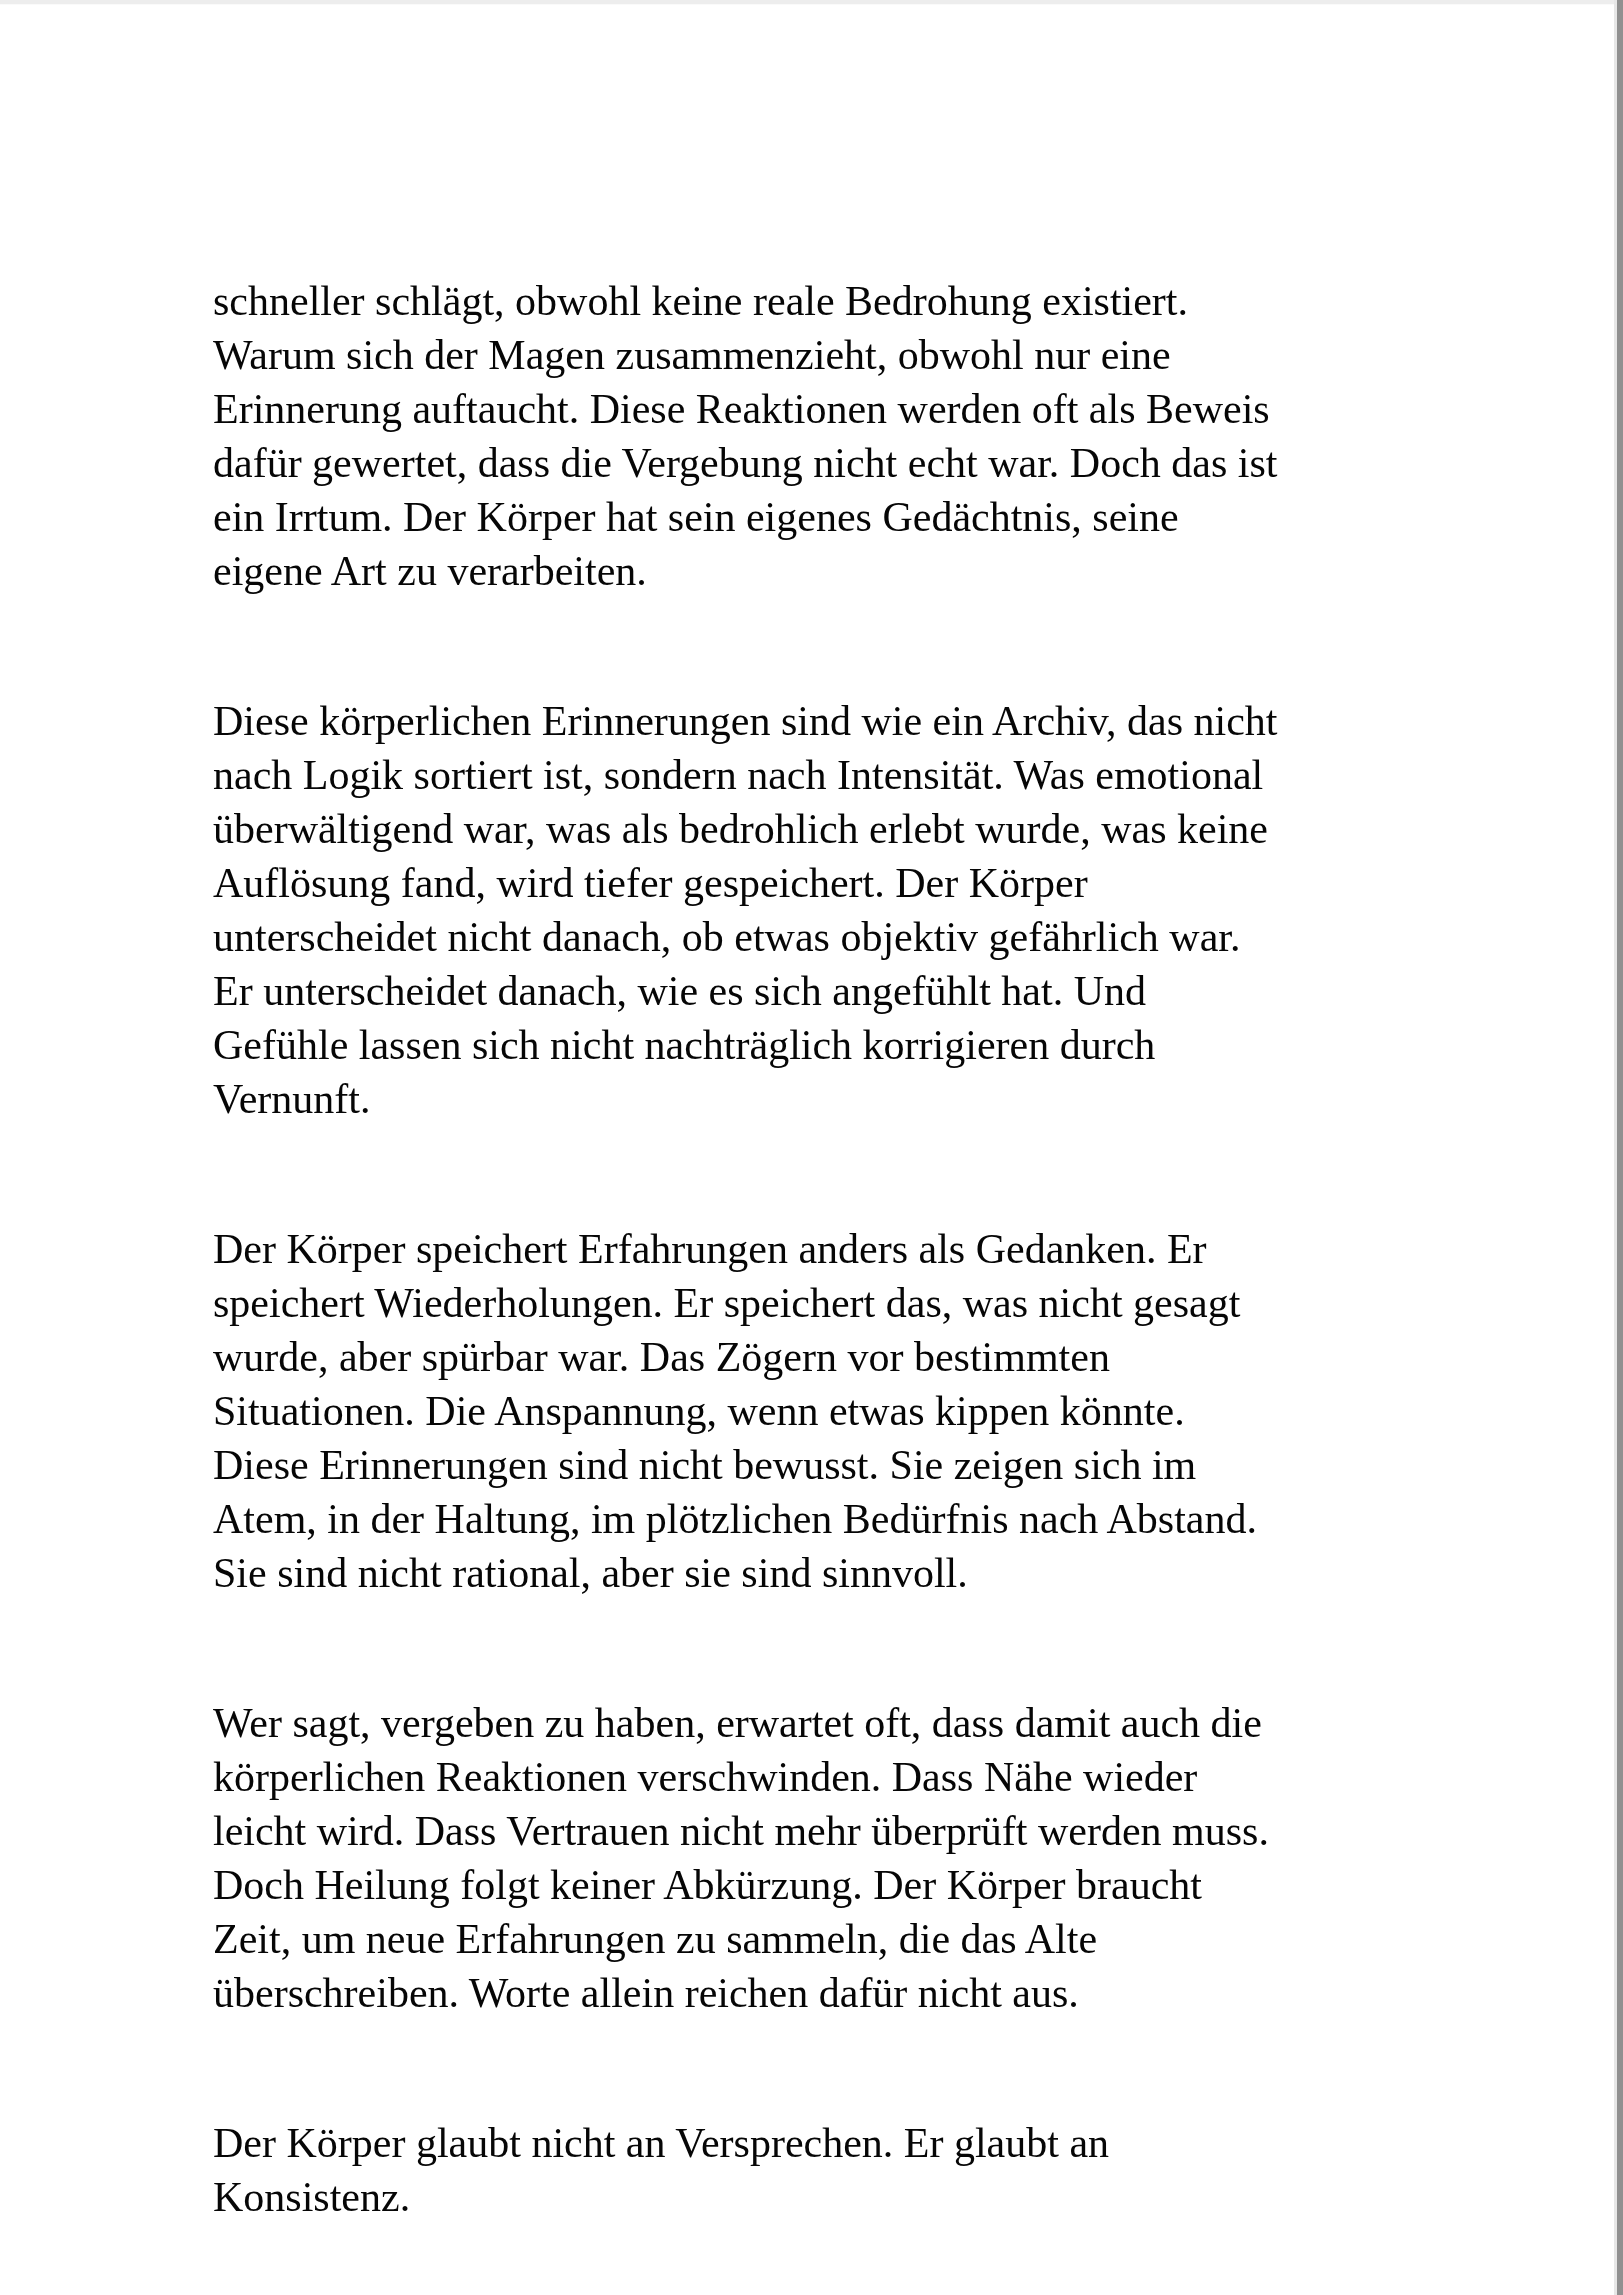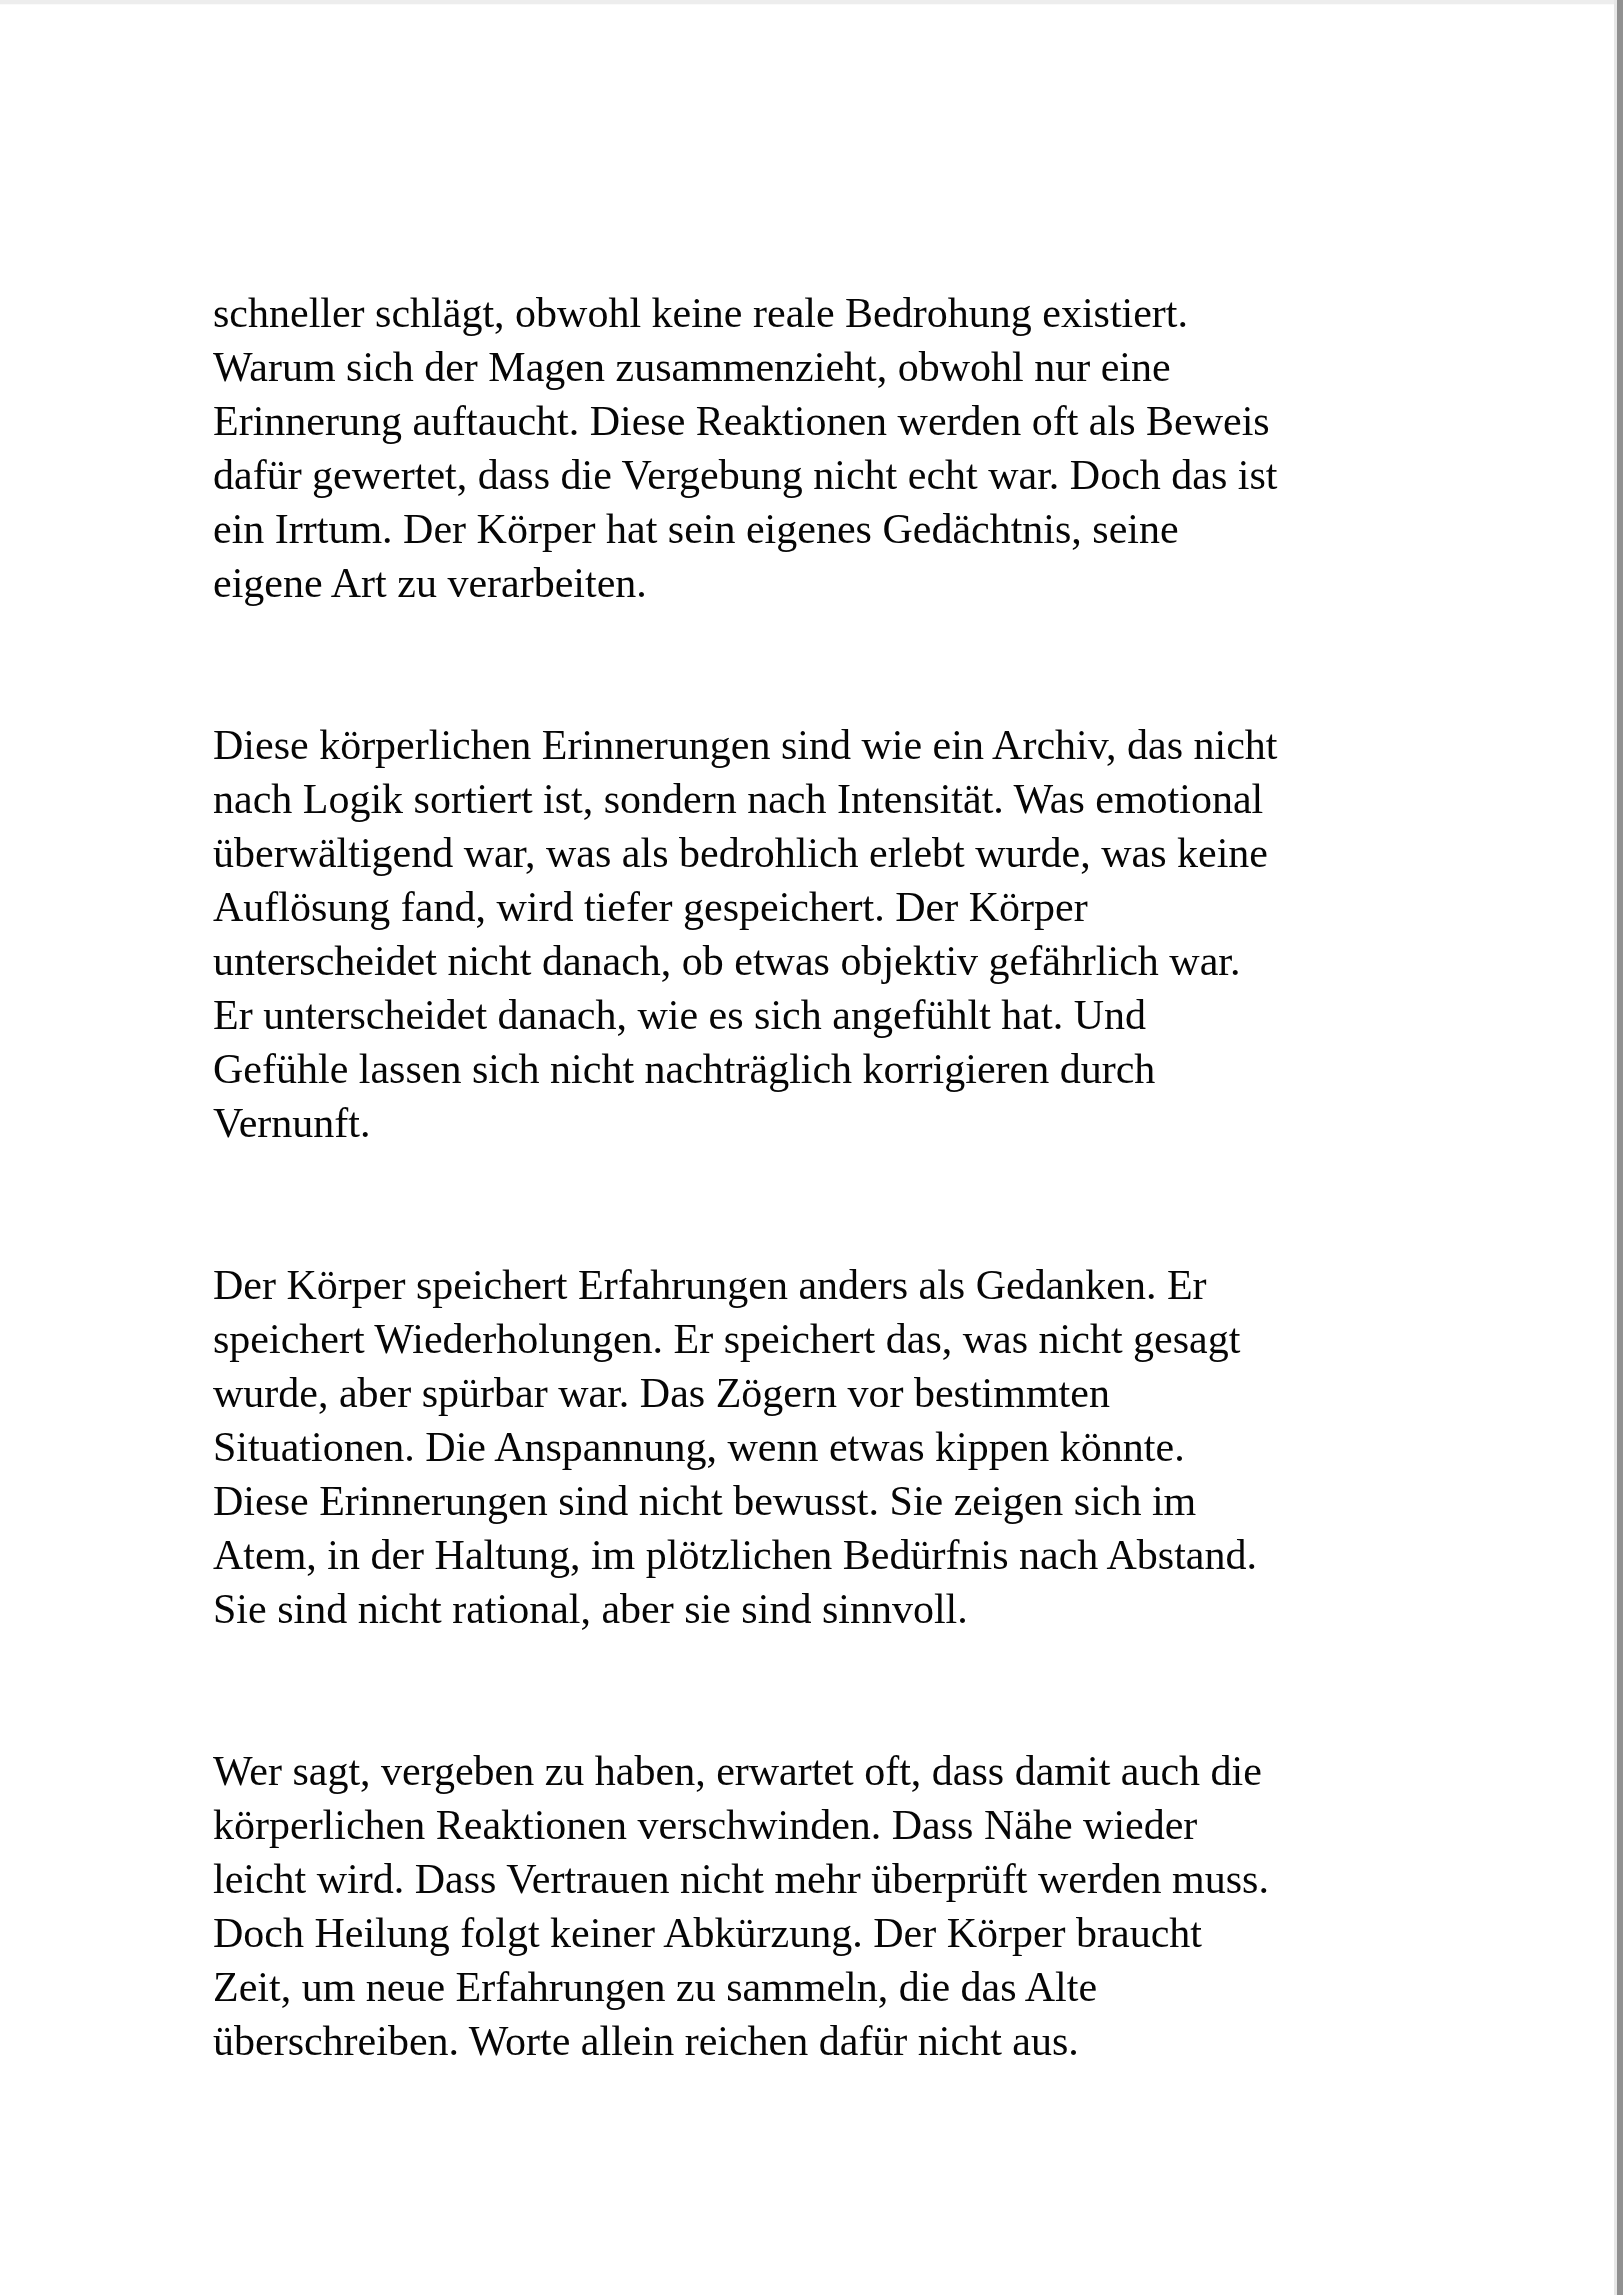--- a/index.html
+++ b/index.html
@@ -37,21 +37,21 @@
     top: 220px;
     width: 1244px;
     font-family: "Liberation Serif", serif;
     font-size: 42px;
     line-height: 54px;
     color: #060606;
     white-space: pre-line;
     text-align: left;
   }
   .page-text p {
-    margin: 12px 0 42px 0;
+    margin: 0 0 42px 0;
     padding: 0;
   }
 </style>
 </head>
 <body>
 
 <div class="top-edge"></div>
 <div class="right-edge"></div>
 
 <div class="page-text">
@@ -75,14 +75,16 @@
 Situationen. Die Anspannung, wenn etwas kippen könnte.
 Diese Erinnerungen sind nicht bewusst. Sie zeigen sich im
 Atem, in der Haltung, im plötzlichen Bedürfnis nach Abstand.
 Sie sind nicht rational, aber sie sind sinnvoll.</p>
   <p>Wer sagt, vergeben zu haben, erwartet oft, dass damit auch die
 körperlichen Reaktionen verschwinden. Dass Nähe wieder
 leicht wird. Dass Vertrauen nicht mehr überprüft werden muss.
 Doch Heilung folgt keiner Abkürzung. Der Körper braucht
 Zeit, um neue Erfahrungen zu sammeln, die das Alte
 überschreiben. Worte allein reichen dafür nicht aus.</p>
+  <p>Der Körper glaubt nicht an Versprechen. Er glaubt an
+Konsistenz.</p>
 </div>
 
 
 </body></html>

